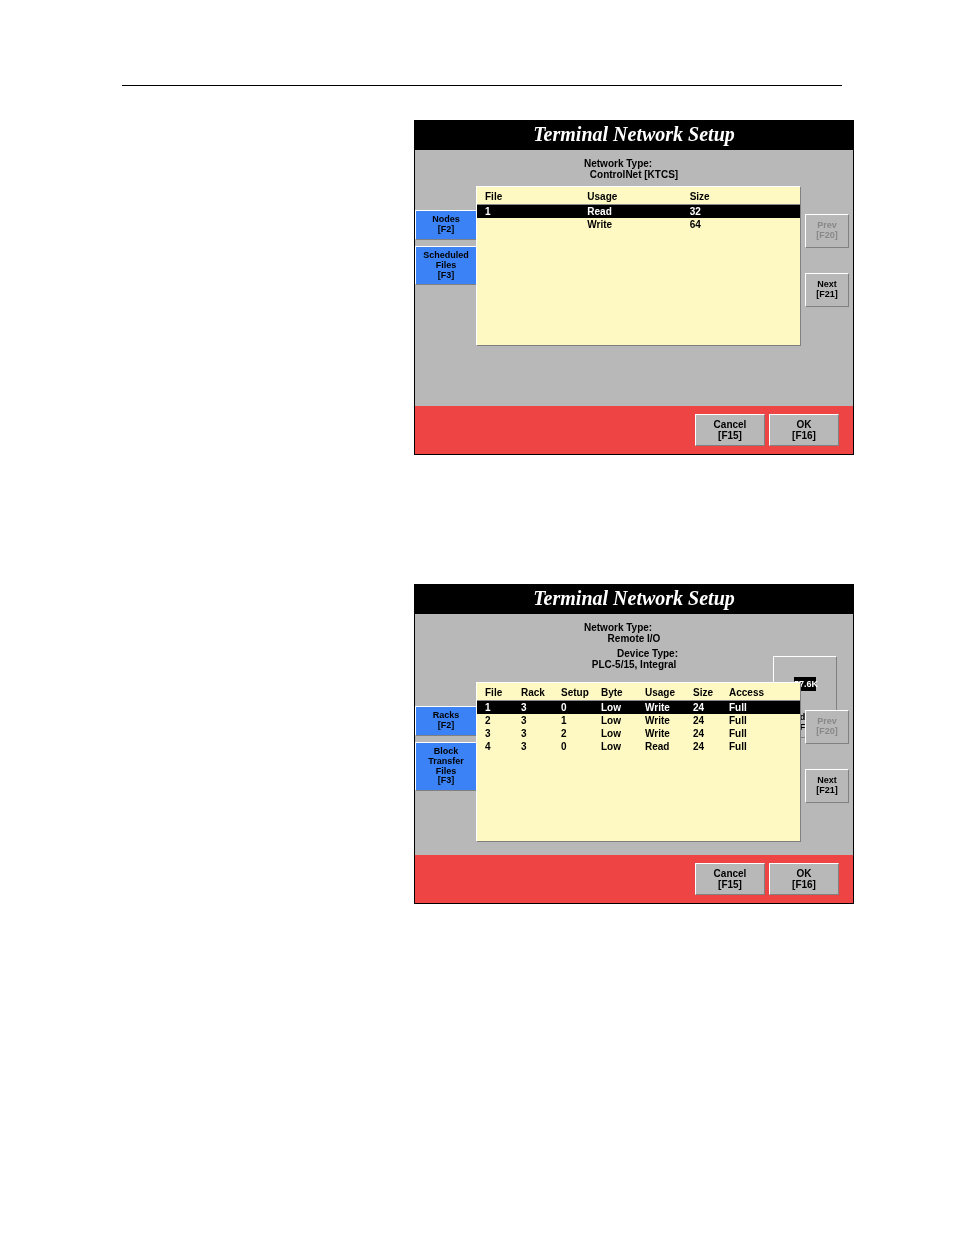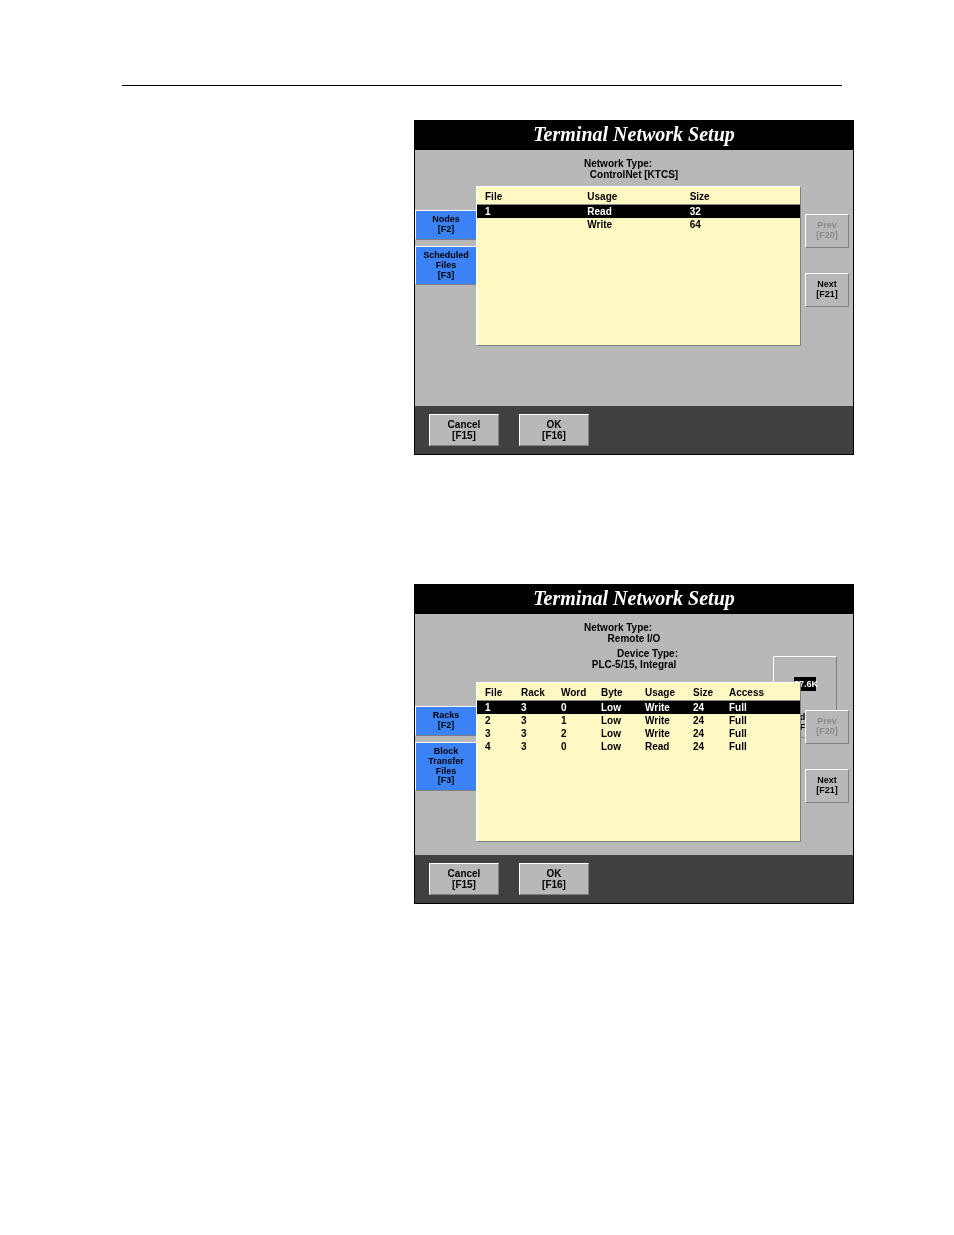--- a/index.html
+++ b/index.html
@@ -163,23 +163,23 @@
     font-weight: bold;
     display: flex;
     gap: 18px;
   }
   .bottom-bar {
     position: absolute;
     bottom: 0;
     left: 0; right: 0;
     padding: 8px 14px;
     display: flex;
-    justify-content: flex-start;
-    gap: 20px;
-    background: #404040;
+    justify-content: flex-end;
+    gap: 4px;
+    background: #ef4444;
   }
   .dlg-btn {
     width: 70px;
     border: 1px solid #808080;
     border-top-color: #fff;
     border-left-color: #fff;
     background: #b8b8b8;
     text-align: center;
     font-size: 10px;
     font-weight: bold;
@@ -269,21 +269,21 @@
 
   <div class="mid-section" style="height:150px">
     <div class="side-tabs">
       <div class="side-tab">Racks<br>[F2]</div>
       <div class="side-tab active">Block<br>Transfer<br>Files<br>[F3]</div>
     </div>
     <div class="list-panel">
       <div class="grid7-header">
         <div>File</div>
         <div>Rack</div>
-        <div>Word</div>
+        <div>Setup</div>
         <div>Byte</div>
         <div>Usage</div>
         <div>Size</div>
         <div>Access</div>
       </div>
       <div id="d2-rows">
           <div class="grid7-row selected">
             <div>1</div>
             <div>3</div>
             <div>0</div>

